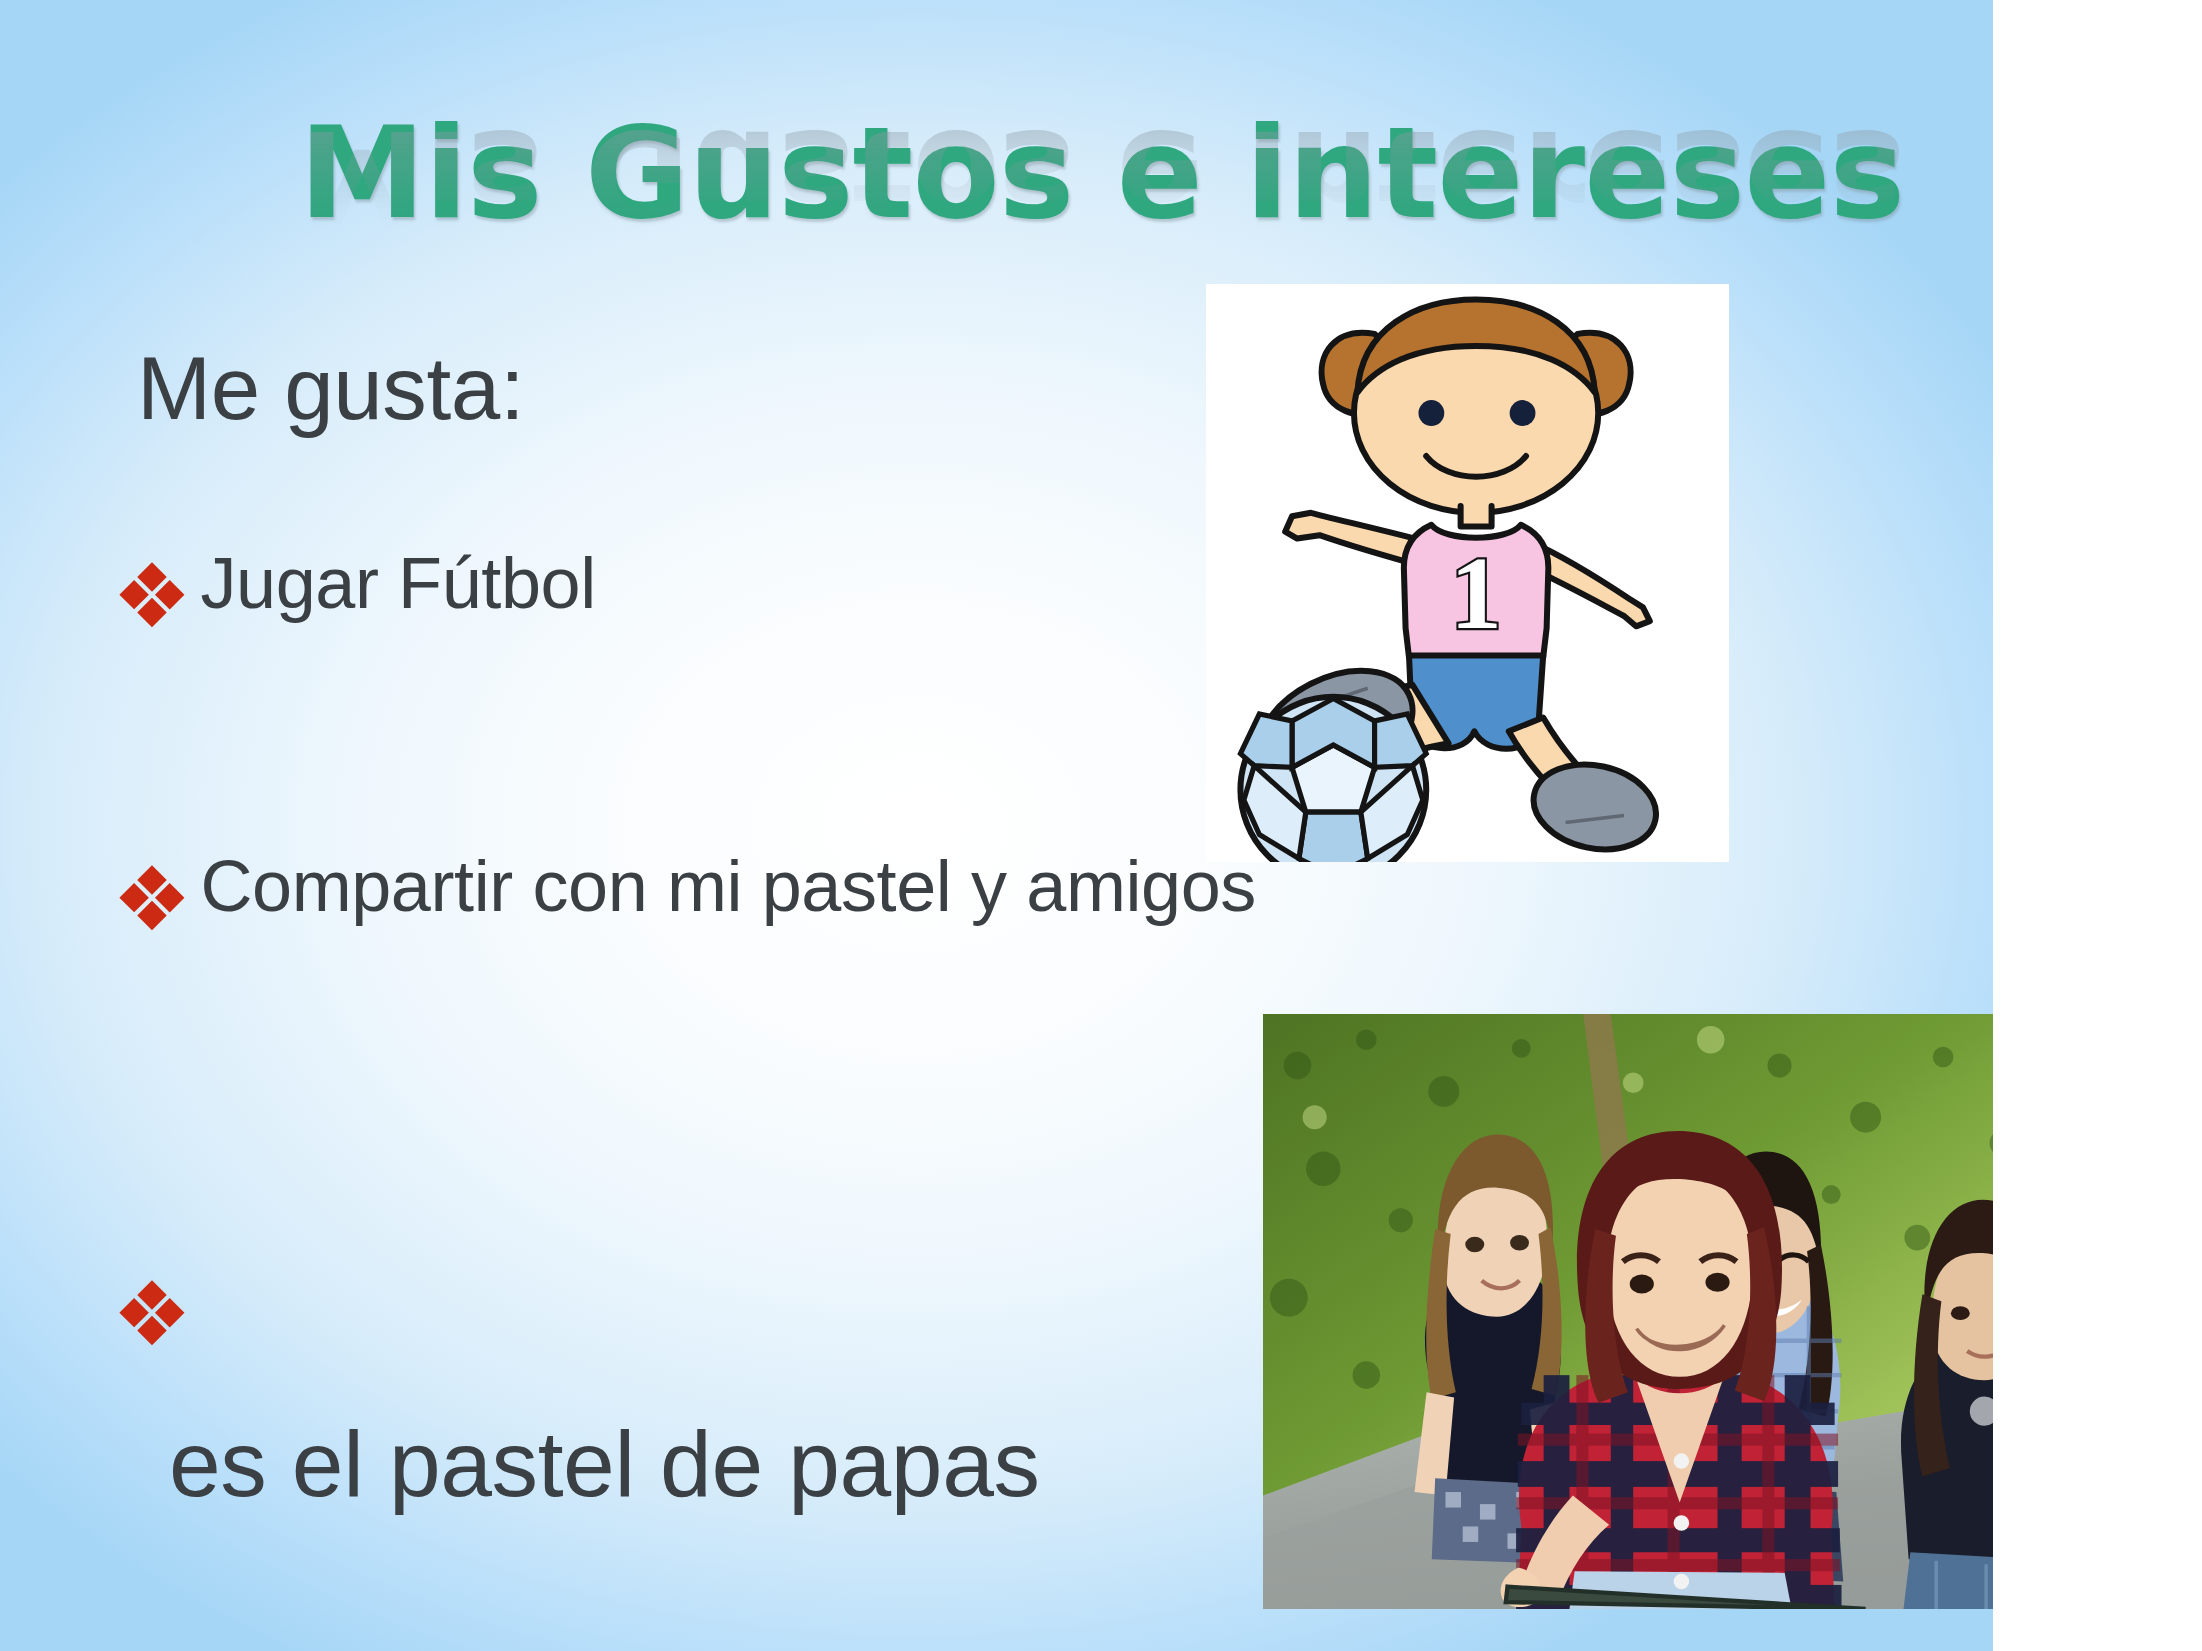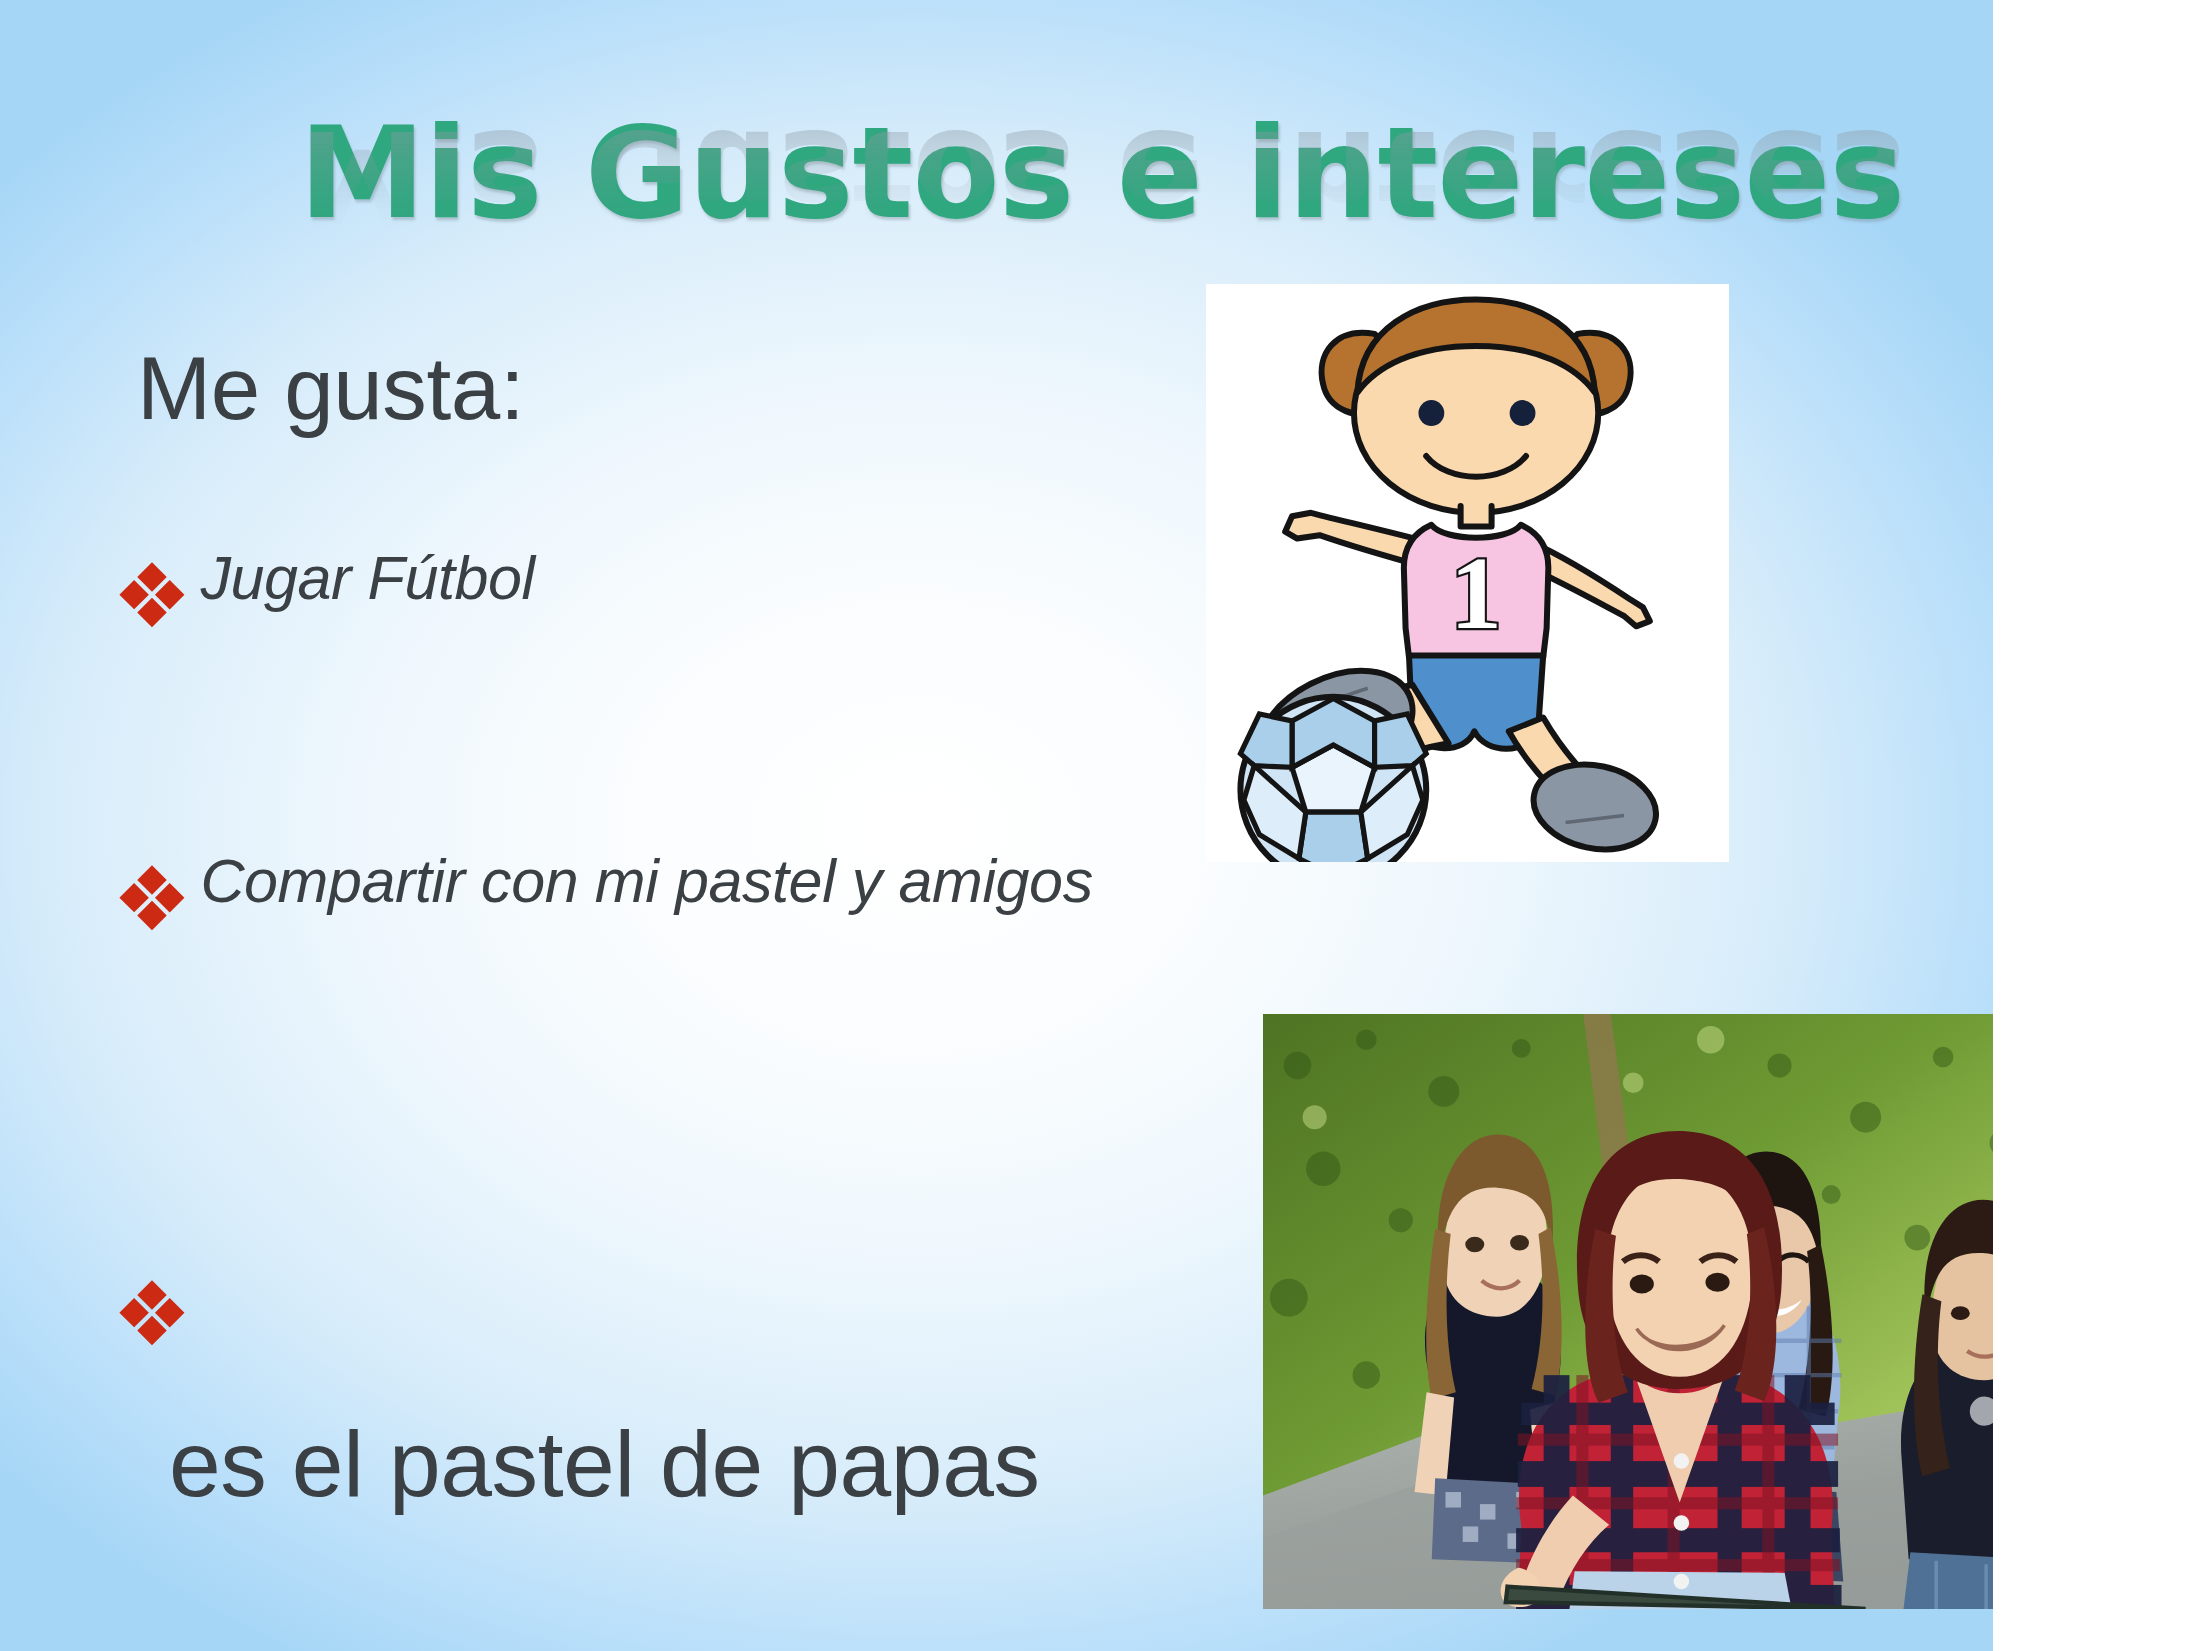--- a/index.html
+++ b/index.html
@@ -85,25 +85,24 @@
   .bullet-marker {
     color: #CC2A12;
     font-family: "DejaVu Sans", sans-serif;
     font-size: 89px;
     line-height: 1.0;
     margin-right: 8.6px;
     position: relative;
     top: 5.2px;
   }
   .bullet-text {
-    font-size: 61px;
+    font-size: 72px;
     color: #3b4044;
     line-height: 1.02;
     letter-spacing: -0.4px;
-    font-style: italic;
   }
 
   #bullet-1 { left: 112px; top: 547px; }
   #bullet-2 { left: 112px; top: 850px; }
   #bullet-3 { left: 112px; top: 1265px; }
 
   #bullet-3-line2 {
     position: absolute;
     left: 169px;
     top: 1411px;

